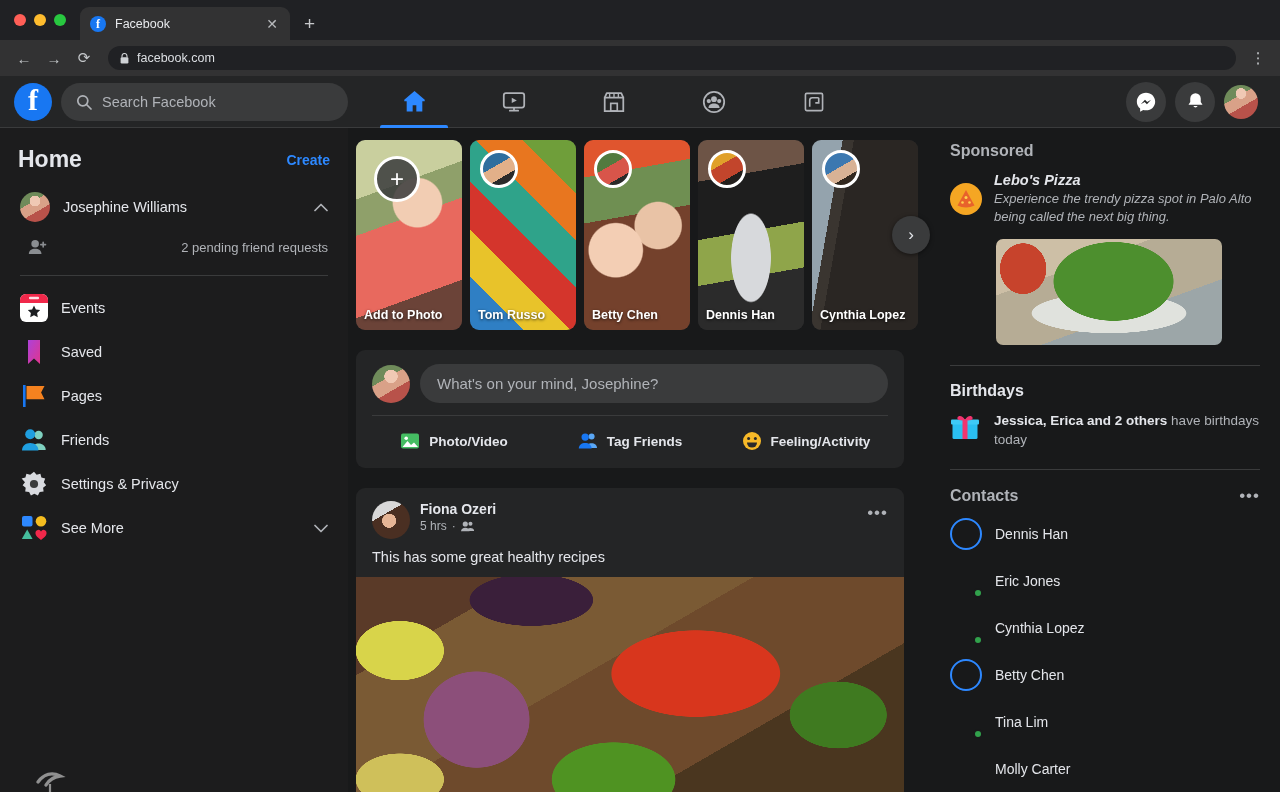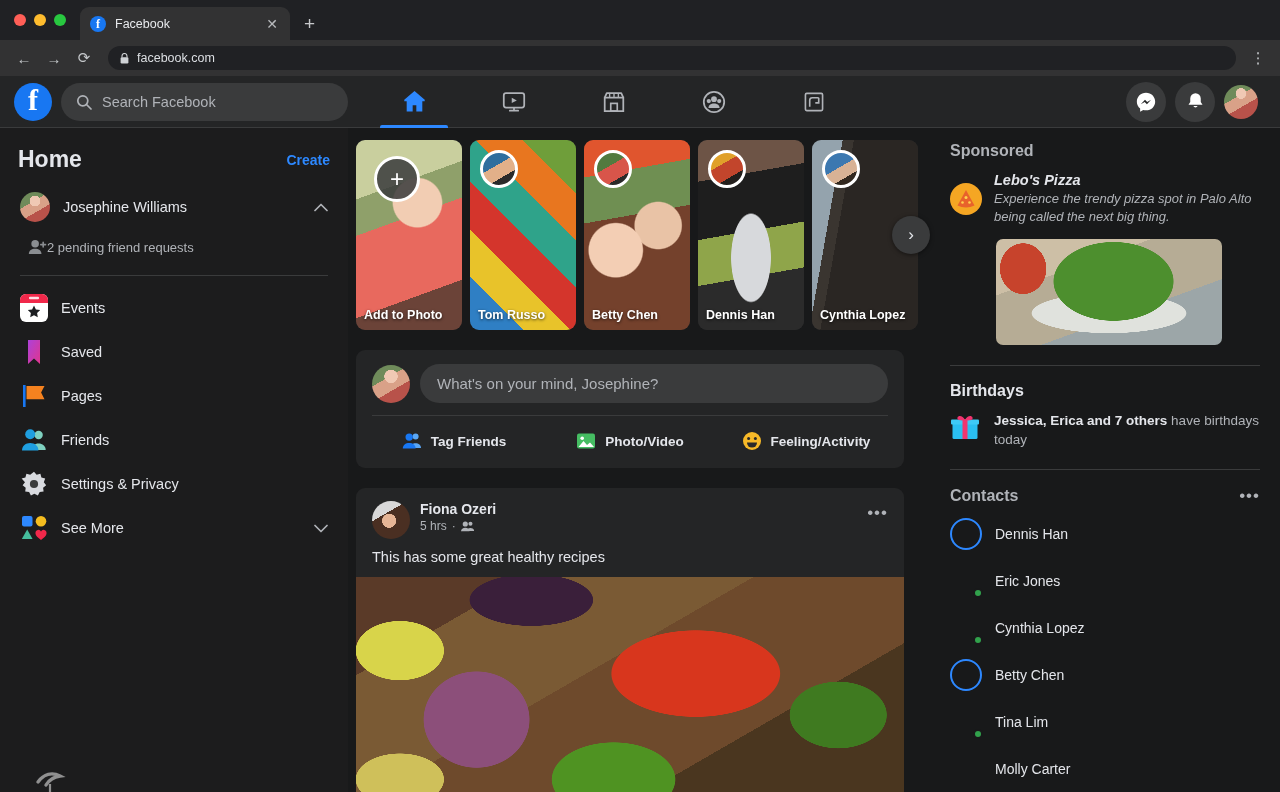--- a/index.html
+++ b/index.html
@@ -93,22 +93,22 @@
   .sidebar { width: 348px; background: #1c1c1d; padding: 14px 14px 0 14px; position: relative; }
   .side-head { display: flex; align-items: center; justify-content: space-between; padding: 4px 4px 12px 4px; }
   .side-title { font-size: 23px; font-weight: bold; color: #e4e6eb; }
   .side-create { font-size: 14px; color: #2d88ff; font-weight: 600; }
   .side-row {
     display: flex; align-items: center; gap: 13px; height: 44px;
     padding: 0 6px; border-radius: 8px; font-size: 14.5px; color: #e4e6eb; font-weight: 500;
   }
   .side-row .chev { margin-left: auto; color: #b0b3b8; font-size: 12px; }
   .side-sub {
-    display: flex; align-items: center; height: 36px; padding: 0 6px 0 14px;
-    font-size: 13px; color: #b0b3b8;
+    display: flex; align-items: center; gap: 11px; height: 36px; padding: 0 6px 0 14px;
+    font-size: 13px; color: #b0b3b8; justify-content: space-between;
   }
   .divider { height: 1px; background: #3a3b3c; margin: 10px 6px; }
   .sq-icon {
     width: 28px; height: 28px; border-radius: 6px; flex: none;
     display: flex; align-items: center; justify-content: center; overflow: hidden;
   }
   .watermark {
     position: absolute; left: 16px; bottom: 30px; width: 74px; height: 74px;
     opacity: .55; pointer-events: none;
   }
@@ -483,37 +483,37 @@
     <div class="card">
       <div class="composer-top">
         <div class="avatar" style="width:38px;height:38px;background-image:radial-gradient(circle at 50% 30%, #f0c9b4 0 20%, transparent 21%), linear-gradient(150deg,#6f8b5a 0 36%,#d9a188 36% 62%,#b8524a 62% 100%);"></div>
         <div class="composer-input">What's on your mind, Josephine?</div>
       </div>
       <div class="composer-divider"></div>
       <div class="composer-actions">
         <div class="comp-action">
           <span>
             <svg width="20" height="20" viewBox="0 0 20 20">
+                <rect x="1" y="2.5" width="18" height="15" rx="2" fill="#45bd62"></rect>
+                <circle cx="6.2" cy="7.2" r="1.8" fill="#fff"></circle>
+                <path d="M2.5 16l5-6 3.5 4 3-2.6 4 4.6z" fill="#fff"></path>
+              </svg>
+          </span>
+          <span>Photo/Video</span>
+        </div>
+        <div class="comp-action">
+          <span>
+            <svg width="20" height="20" viewBox="0 0 20 20">
                 <circle cx="13.6" cy="5.6" r="3" fill="#5aa7f5"></circle>
                 <path d="M8.2 17c0-3 2.4-4.7 5.4-4.7s5.4 1.7 5.4 4.7z" fill="#5aa7f5"></path>
                 <circle cx="7.2" cy="6.1" r="3.7" fill="#1877f2"></circle>
                 <path d="M.8 17.5c0-3.5 2.8-5.5 6.4-5.5s6.4 2 6.4 5.5z" fill="#1877f2"></path>
               </svg>
           </span>
           <span>Tag Friends</span>
-        </div>
-        <div class="comp-action">
-          <span>
-            <svg width="20" height="20" viewBox="0 0 20 20">
-                <rect x="1" y="2.5" width="18" height="15" rx="2" fill="#45bd62"></rect>
-                <circle cx="6.2" cy="7.2" r="1.8" fill="#fff"></circle>
-                <path d="M2.5 16l5-6 3.5 4 3-2.6 4 4.6z" fill="#fff"></path>
-              </svg>
-          </span>
-          <span>Photo/Video</span>
         </div>
         <div class="comp-action">
           <span>
             <svg width="20" height="20" viewBox="0 0 20 20">
                 <circle cx="10" cy="10" r="9" fill="#f7b928"></circle>
                 <circle cx="6.6" cy="7.6" r="1.5" fill="#2a2a2a"></circle>
                 <circle cx="13.4" cy="7.6" r="1.5" fill="#2a2a2a"></circle>
                 <path d="M5 11.6h10a5 5 0 01-10 0z" fill="#2a2a2a"></path>
               </svg>
           </span>
@@ -585,21 +585,21 @@
       <span>
         <svg width="30" height="30" viewBox="0 0 30 30">
             <rect x="2.5" y="11" width="25" height="16" rx="1.5" fill="#2abef0"></rect>
             <rect x="1" y="7.5" width="28" height="5" rx="1" fill="#3ec9f5"></rect>
             <rect x="12.5" y="7.5" width="5" height="19.5" fill="#f0346f"></rect>
             <path d="M15 8C13 3.5 8.5 3 7.5 5.5S11 9 15 8z" fill="#f0346f"></path>
             <path d="M15 8c2-4.5 6.5-5 7.5-2.5S19 9 15 8z" fill="#f0346f"></path>
           </svg>
       </span>
       <div class="bday-text">
-        <b>Jessica, Erica and 7 others</b><span> have birthdays today</span>
+        <b>Jessica, Erica and 2 others</b><span> have birthdays today</span>
       </div>
     </div>
 
     <div class="rail-div"></div>
 
     <div class="contacts-head">
       <span class="rail-title" style="margin:0;">Contacts</span>
       <span class="contacts-more">•••</span>
     </div>
 

